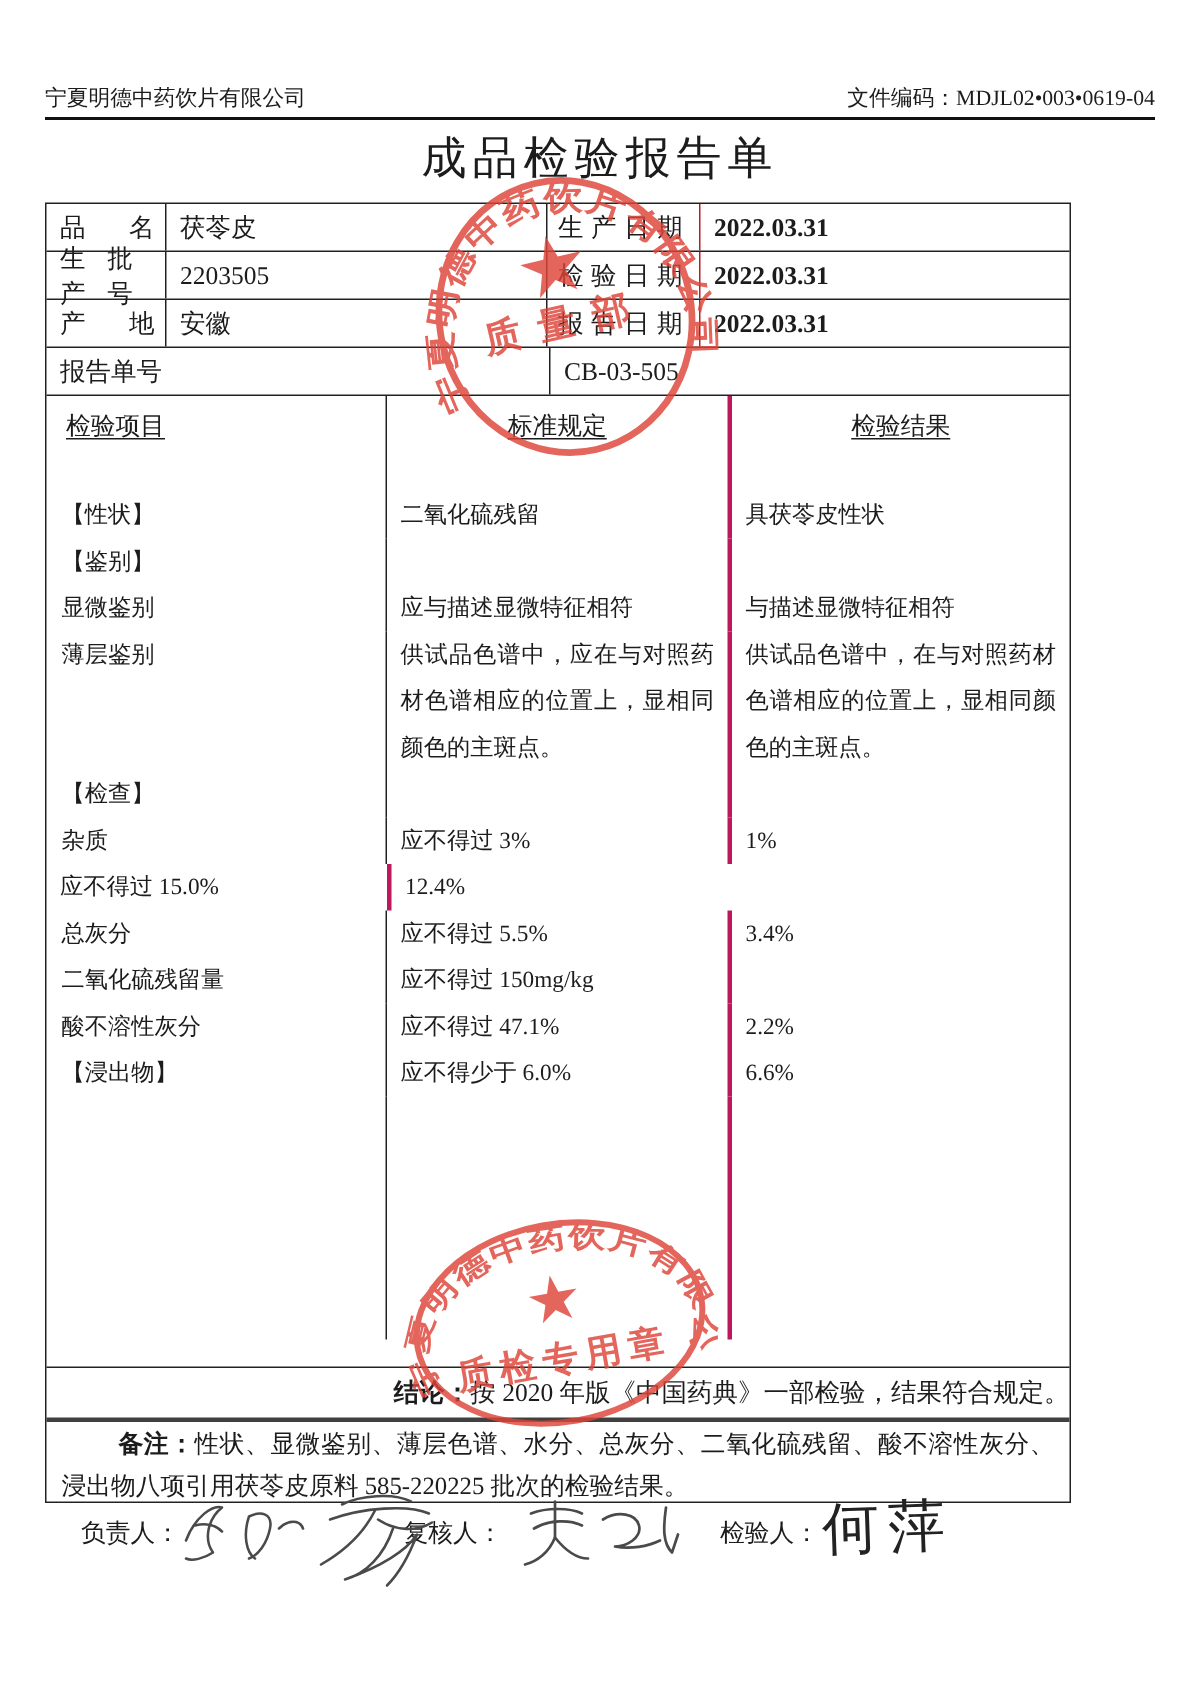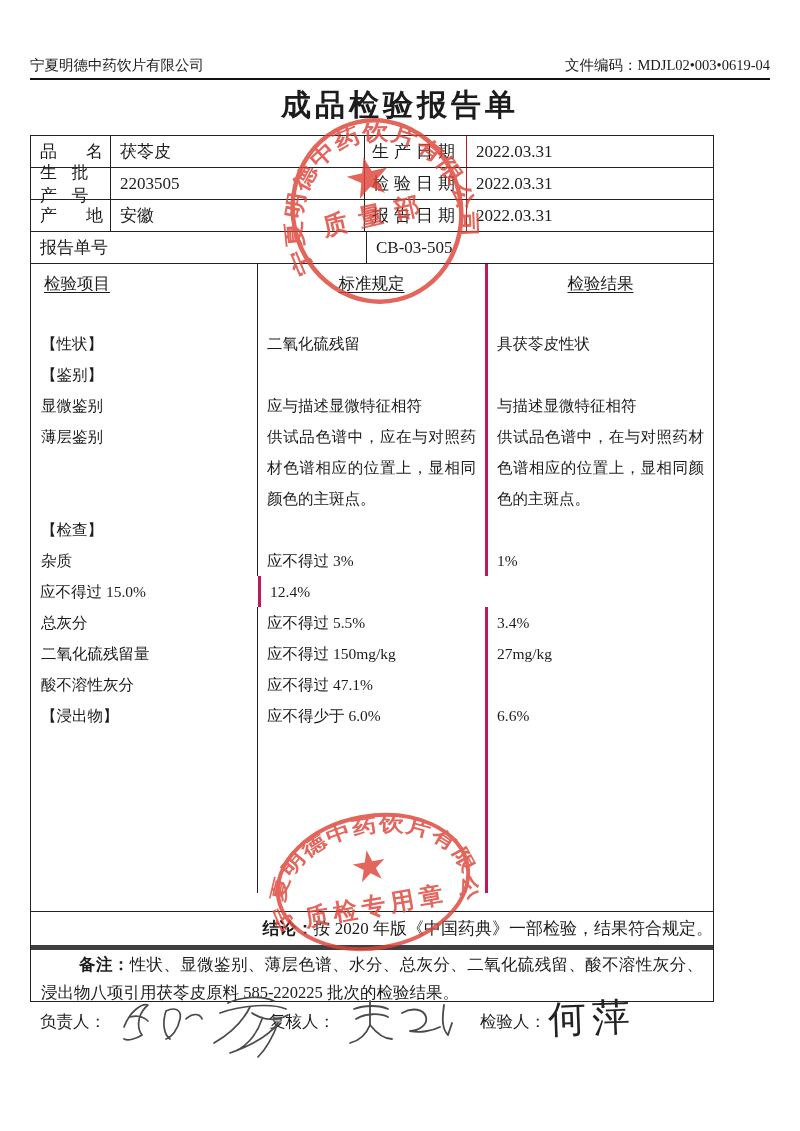--- a/index.html
+++ b/index.html
@@ -5,49 +5,49 @@
   html,body{margin:0;padding:0;}
   body{
     width:800px;height:1131px;background:#ffffff;position:relative;
     font-family:"Liberation Serif","DejaVu Serif",serif;color:#1c1c1c;
     -webkit-font-smoothing:antialiased;
   }
   .abs{position:absolute;}
   
   .hdr{left:30px;right:30px;top:56px;display:flex;justify-content:space-between;font-size:14.5px;}
   .hdr-rule{left:30px;right:30px;top:78px;border-top:2px solid #111;height:0;}
-  .title{left:0;right:0;top:85px;text-align:center;font-size:30px;font-weight:bold;letter-spacing:4px;}
+  .title{left:0;right:0;top:85px;text-align:center;font-size:30px;font-weight:normal;letter-spacing:4px;}
   
   .tbl{left:30px;top:135px;width:684px;border:1.5px solid #222;box-sizing:border-box;background:transparent;}
   .irow{display:flex;height:32px;border-bottom:1px solid #222;align-items:center;font-size:17px;box-sizing:border-box;}
   .irow .cell{box-sizing:border-box;height:100%;display:flex;align-items:center;}
   .c1{width:80px;border-right:1px solid #222;padding-left:9px;}
   .c2{width:254px;border-right:1px solid #222;padding-left:9px;}
   .c3{width:102px;border-right:1px solid #b91c1c;padding-left:7px;letter-spacing:5px;}
-  .c4{flex:1;padding-left:9px;}
+  .c4{flex:1;padding-left:9px;font-weight:bold;}
   .jlabel{display:inline-flex;justify-content:space-between;width:63px;}
   .r4a{width:336px;border-right:1px solid #222;padding-left:9px;}
   .r4b{flex:1;padding-left:9px;}
   
   .mid{height:629px;display:flex;flex-direction:column;font-size:15.5px;}
   .mrow{display:flex;flex-shrink:0;line-height:31px;}
   .m1{width:227px;border-right:1px solid #222;box-sizing:border-box;padding-left:10px;}
   .m2{width:230px;border-right:3px solid #be185d;box-sizing:border-box;padding:0 9px;text-align:justify;}
   .m3{flex:1;box-sizing:border-box;padding:0 9px;text-align:justify;}
   .mhead{height:40px;line-height:40px;font-size:16.5px;}
   .mhead .m1{padding-left:13px;}
   .mhead .m2,.mhead .m3{text-align:center;}
   .mhead u{text-decoration:underline;text-underline-offset:3px;}
   .spacer{height:24px;}
   .r-line{height:31px;}
   .r-tall{height:93px;}
   .r-fill{flex:1;}
   
   .concl{height:33px;line-height:33px;border-top:1px solid #222;text-align:right;font-size:17px;margin-top:18px;}
-  .remark{height:56px;border-top:5px solid #404040;font-size:16.5px;line-height:28px;padding:1px 10px;box-sizing:border-box;text-indent:38px;text-align:justify;}
+  .remark{height:56px;border-top:3px solid #404040;font-size:16.5px;line-height:28px;padding:1px 10px;box-sizing:border-box;text-indent:38px;text-align:justify;}
   .blabel{font-weight:bold;}
   
   .signrow{left:30px;right:30px;top:1003px;height:60px;font-size:16.5px;}
   .siglabel{position:absolute;top:8px;}
   .sig-svg{position:absolute;}
   .hand{font-size:38px;color:#222;transform:rotate(-2deg);letter-spacing:6px;}
   
   .stamp{pointer-events:none;}
 </style>
 </head>
@@ -148,25 +148,25 @@
       <div class="m3">12.4%</div>
     </div>
     <div class="mrow r-line">
       <div class="m1">总灰分</div>
       <div class="m2">应不得过 5.5%</div>
       <div class="m3">3.4%</div>
     </div>
     <div class="mrow r-line">
       <div class="m1">二氧化硫残留量</div>
       <div class="m2">应不得过 150mg/kg</div>
-      <div class="m3">27mg/kg</div>
     </div>
     <div class="mrow r-line">
       <div class="m1">酸不溶性灰分</div>
       <div class="m2">应不得过 47.1%</div>
+      <div class="m3">2.2%</div>
     </div>
     <div class="mrow r-line">
       <div class="m1">【浸出物】</div>
       <div class="m2">应不得少于 6.0%</div>
       <div class="m3">6.6%</div>
     </div>
     <div class="mrow r-fill">
       <div class="m1"></div>
         <div class="m2"></div>
         <div class="m3"></div>
@@ -200,21 +200,21 @@
     <path id="botArc" d="M 24,116 A 90,59 0 1 1 190,116" fill="none"></path>
     <text font-size="19" font-weight="bold" letter-spacing="1">
       <textPath href="#botArc" xlink:href="#botArc" startOffset="2" textLength="310" lengthAdjust="spacingAndGlyphs">宁夏明德中药饮片有限公司</textPath>
     </text>
     <text x="106" y="82" text-anchor="middle" font-size="42">★</text>
     <text x="106" y="116" text-anchor="middle" font-size="24" font-weight="bold" letter-spacing="5">质检专用章</text>
   </g>
 </svg>
 
 <div class="abs signrow">
-  <span class="siglabel" style="left:10px;">负责人：</span>
+  <span class="siglabel" style="left:24px;">负责人：</span>
   <span class="siglabel" style="left:239px;">复核人：</span>
   <span class="siglabel" style="left:450px;">检验人：</span>
 
   <svg class="sig-svg" style="left:80px;top:-12px;" width="210" height="70" viewBox="0 0 210 70">
     <g fill="none" stroke="#4a4a4a" stroke-width="1.7" stroke-linecap="round" stroke-linejoin="round">
       <path d="M14,36 C20,20 32,12 38,14 C28,22 26,36 32,44 C26,48 18,50 14,48"></path>
       <path d="M20,26 C28,24 34,26 38,30"></path>
       <path d="M56,20 C52,32 54,44 60,48 M56,20 C64,16 72,18 70,28 C68,38 62,46 56,48 M76,28 C82,22 90,22 92,28"></path>
       <path d="M118,12 C130,6 152,4 164,10 M110,22 C132,14 162,12 176,18"></path>
       <path d="M140,16 C132,32 118,44 104,52"></path>

